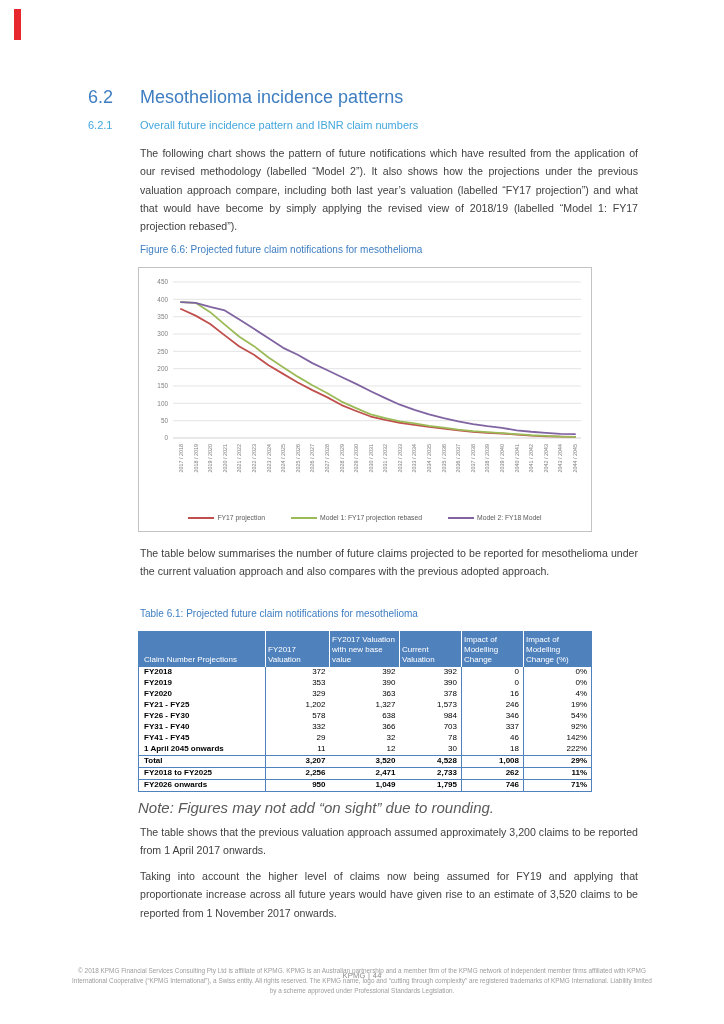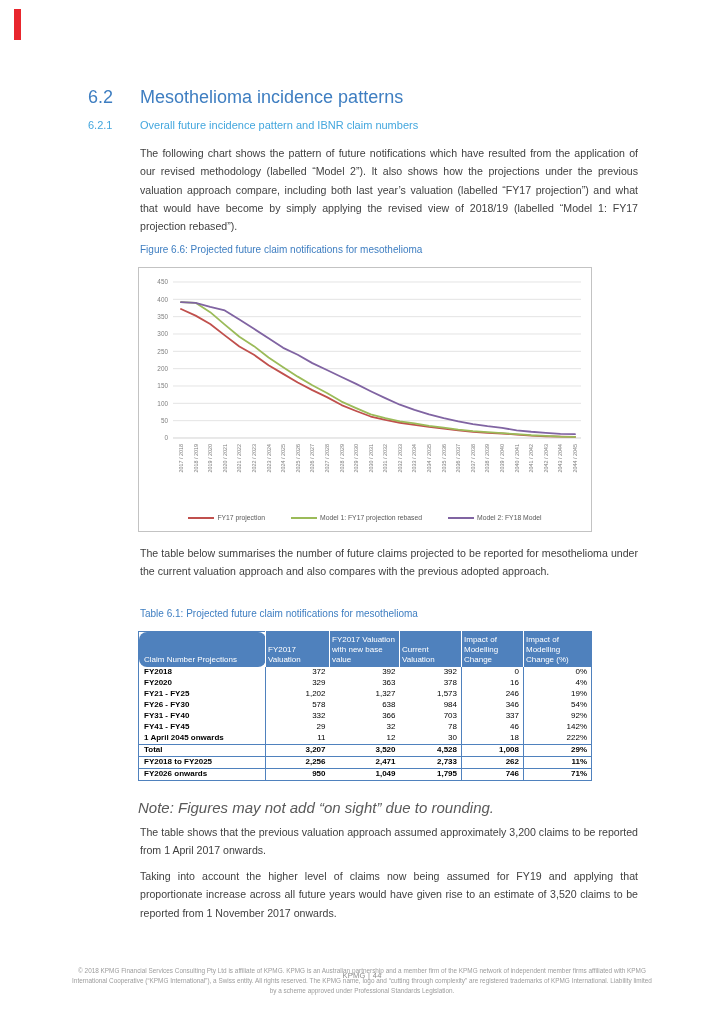--- a/index.html
+++ b/index.html
@@ -29,21 +29,21 @@
   .chart-legend{flex:1;display:flex;justify-content:center;align-items:center;gap:26px;
                 font-size:6.8px;color:#595959;padding-bottom:4px;}
   .legend-item{display:inline-flex;align-items:center;gap:3px;}
   .legend-swatch{display:inline-block;width:26px;height:2px;}
 
   .tbl-wrap{position:absolute;left:138px;top:631px;width:453px;}
   table.claims{border-collapse:collapse;width:453px;font-size:8px;table-layout:fixed;
                border:1px solid var(--table-border,#4f81bd);}
   table.claims th{background:var(--table-header-bg,#4f81bd);color:#ffffff;font-weight:normal;
                   text-align:left;vertical-align:bottom;padding:3px 4px 2px 2px;border-left:1px solid #ffffff;line-height:1.25;}
-  table.claims th:first-child{text-align:left;border-left:none;padding-left:5px;border-radius:8px;}
+  table.claims th:first-child{text-align:left;border-left:none;padding-left:5px;}
   table.claims td{padding:1px 4px 1px 2px;text-align:right;color:#000;height:9px;line-height:1.1;}
   table.claims td:first-child{text-align:left;padding-left:5px;font-weight:bold;}
   table.claims td:nth-child(2){border-left:1px solid var(--table-border,#4f81bd);}
   table.claims td:nth-child(5){border-left:1px solid var(--table-border,#4f81bd);}
   table.claims td:nth-child(6){border-left:1px solid var(--table-border,#4f81bd);}
   table.claims tr.bold-row td{font-weight:bold;border-top:1px solid var(--table-border,#4f81bd);}
   table.claims col.c1{width:127px;} table.claims col.c2{width:64px;} table.claims col.c3{width:70px;}
   table.claims col.c4{width:62px;}  table.claims col.c5{width:62px;} table.claims col.c6{width:68px;}
 
   .note{position:absolute;left:138px;top:799px;font-size:15px;font-style:italic;color:#595959;}
@@ -169,20 +169,28 @@
       <tbody>
           <tr>
             <td>FY2018</td>
             <td>372</td>
             <td>392</td>
             <td>392</td>
             <td>0</td>
             <td>0%</td>
           </tr>
           <tr>
+            <td>FY2019</td>
+            <td>353</td>
+            <td>390</td>
+            <td>390</td>
+            <td>0</td>
+            <td>0%</td>
+          </tr>
+          <tr>
             <td>FY2020</td>
             <td>329</td>
             <td>363</td>
             <td>378</td>
             <td>16</td>
             <td>4%</td>
           </tr>
           <tr>
             <td>FY21 - FY25</td>
             <td>1,202</td>

